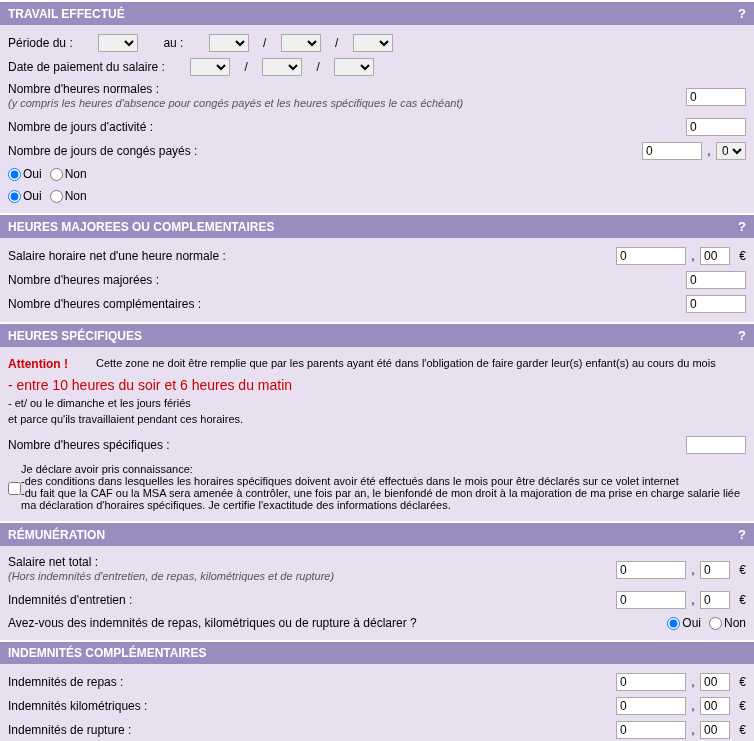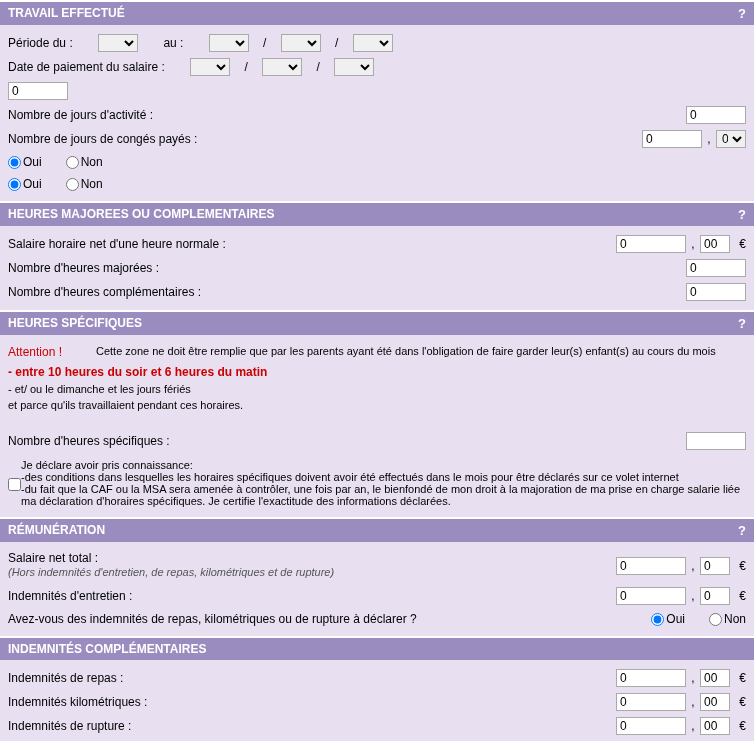--- a/index.html
+++ b/index.html
@@ -12,21 +12,21 @@
     }
 
     .section-header {
       background: #9b8cbf;
       color: #fff;
       font-weight: bold;
       font-size: 12px;
       padding: 4px 8px;
       display: flex;
       justify-content: space-between;
-      align-items: flex-start;
+      align-items: center;
       margin-top: 2px;
     }
 
     .section-header .help-icon {
       color: #fff;
       font-weight: bold;
       cursor: pointer;
       font-size: 13px;
     }
 
@@ -83,42 +83,41 @@
 
     .italic-note {
       font-style: italic;
       color: #555;
       font-size: 11px;
       padding: 1px 0 3px 0;
     }
 
     .attention-red {
       color: #cc0000;
-      font-weight: normal;
+      font-weight: bold;
       font-size: 12px;
     }
 
     .attention-row {
       display: flex;
       gap: 8px;
       padding: 4px 0;
       align-items: flex-start;
     }
 
     .attention-text {
       flex: 1;
       font-size: 11px;
       color: #000;
     }
 
     .attention-note {
-      font-size: 12px;
+      font-size: 14px;
       color: #cc0000;
       padding: 2px 0;
-      font-weight: bold;
     }
 
     .attention-note-black {
       font-size: 11px;
       color: #000;
       padding: 2px 0;
     }
 
     .checkbox-row {
       display: flex;
@@ -139,21 +138,21 @@
       border: 1px solid #aaa;
       width: 60px;
       height: 18px;
       font-size: 12px;
       padding: 1px 3px;
     }
 
     .oui-non-radio {
       display: flex;
       align-items: center;
-      gap: 24px;
+      gap: 8px;
     }
 
     .oui-non-radio label {
       display: flex;
       align-items: center;
       gap: 2px;
     }
   </style>
 </head>
 <body>
@@ -183,20 +182,24 @@
       <span>Date de paiement du salaire :</span>
       &nbsp;
       <select class="input-small"></select>
       &nbsp;/&nbsp;
       <select class="input-small"></select>
       &nbsp;/&nbsp;
       <select class="input-small"></select>
     </div>
 
     <div class="row">
+      <div class="row-label">
+        <div>Nombre d'heures normales :</div>
+        <div class="italic-note">(y compris les heures d'absence pour congés payés et les heures spécifiques le cas échéant)</div>
+      </div>
       <div class="row-value">
         <input type="text" class="input-medium" value="0" style="">
       </div>
     </div>
 
     <div class="row">
       <div class="row-label">Nombre de jours d'activité :</div>
       <div class="row-value">
         <input type="text" class="input-medium" value="0" style="">
       </div>
@@ -288,21 +291,21 @@
       </div>
       <div class="attention-text">
         <span>Cette zone ne doit être remplie que par les parents ayant été dans l'obligation de faire garder leur(s) enfant(s) au cours du mois</span>
       </div>
     </div>
 
     <div class="attention-note">- entre 10 heures du soir et 6 heures du matin</div>
     <div class="attention-note-black">- et/ ou le dimanche et les jours fériés</div>
     <div class="attention-note-black">et parce qu'ils travaillaient pendant ces horaires.</div>
 
-    <div class="row" style="margin-top:16px;">
+    <div class="row" style="margin-top:6px;">
       <div class="row-label">Nombre d'heures spécifiques :</div>
       <div class="row-value">
         <input type="text" class="input-purple" value="" style="">
       </div>
     </div>
 
     <div class="checkbox-row">
       <input type="checkbox" style="margin-top: 2px; flex-shrink: 0;">
       <div class="checkbox-text">
         <span>Je déclare avoir pris connaissance:</span><br>

